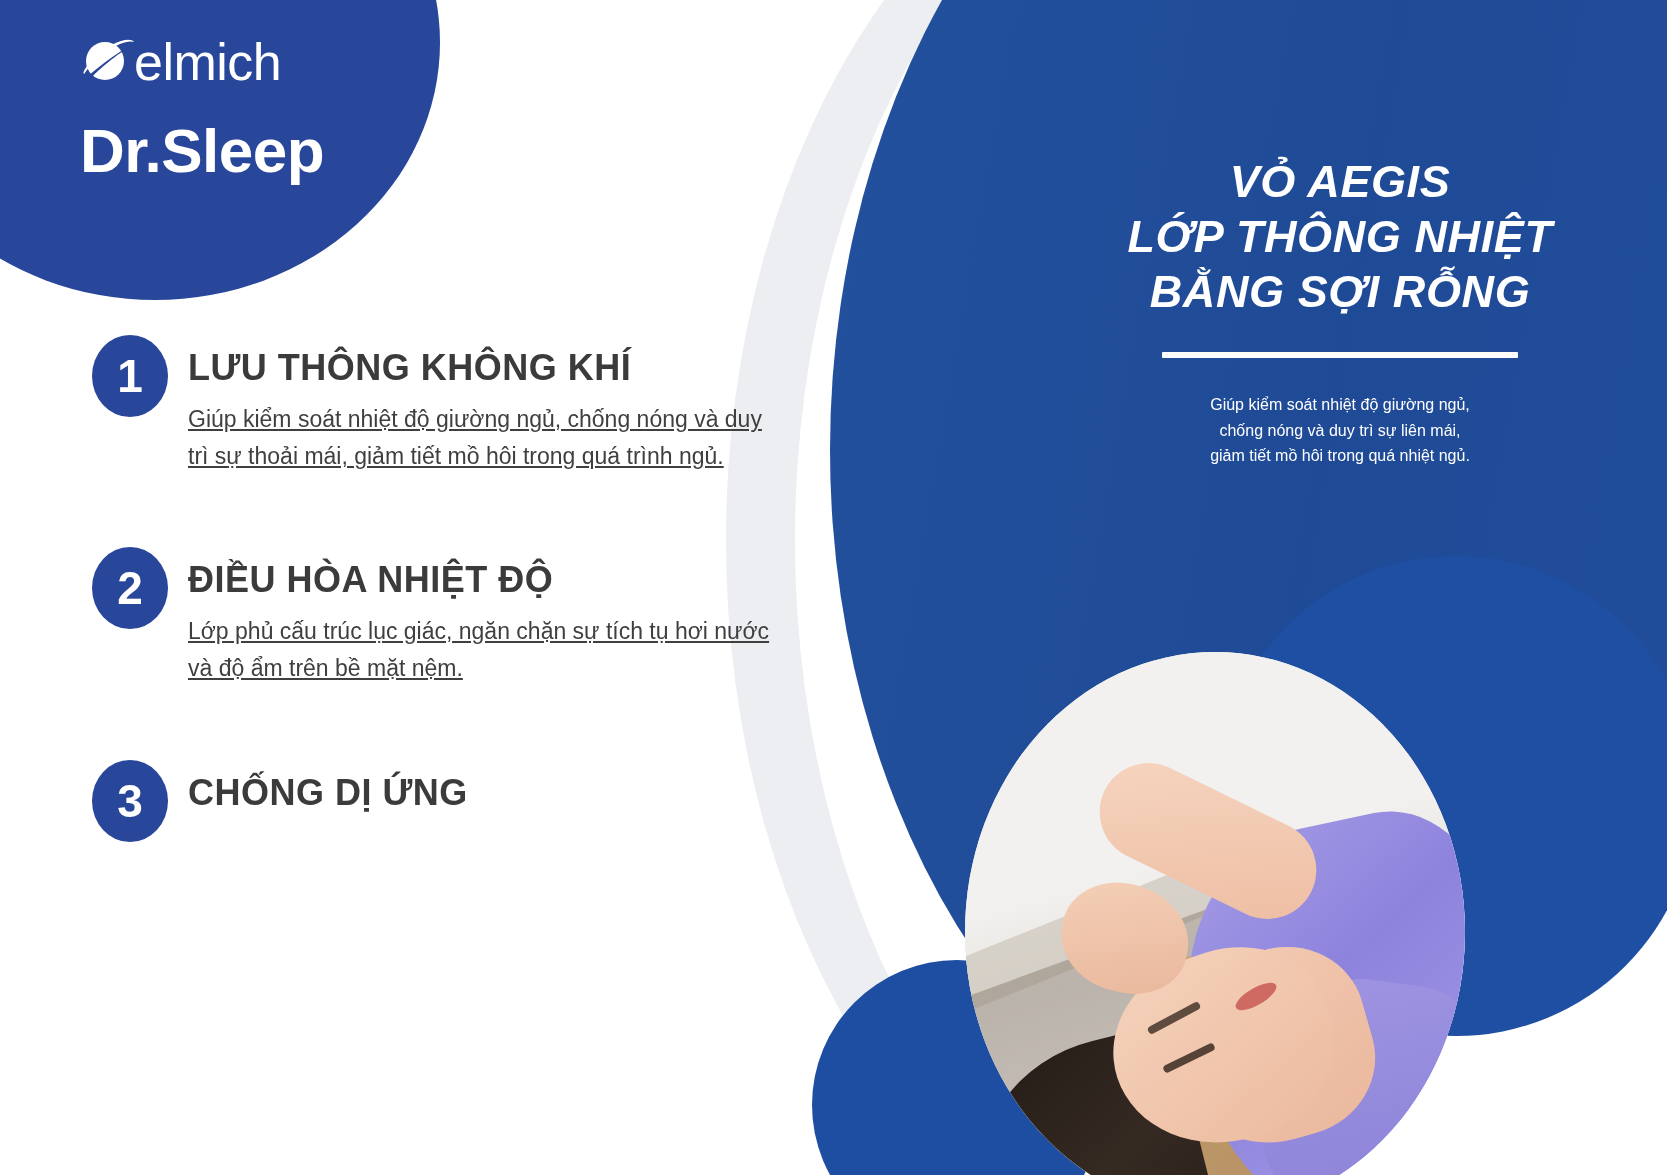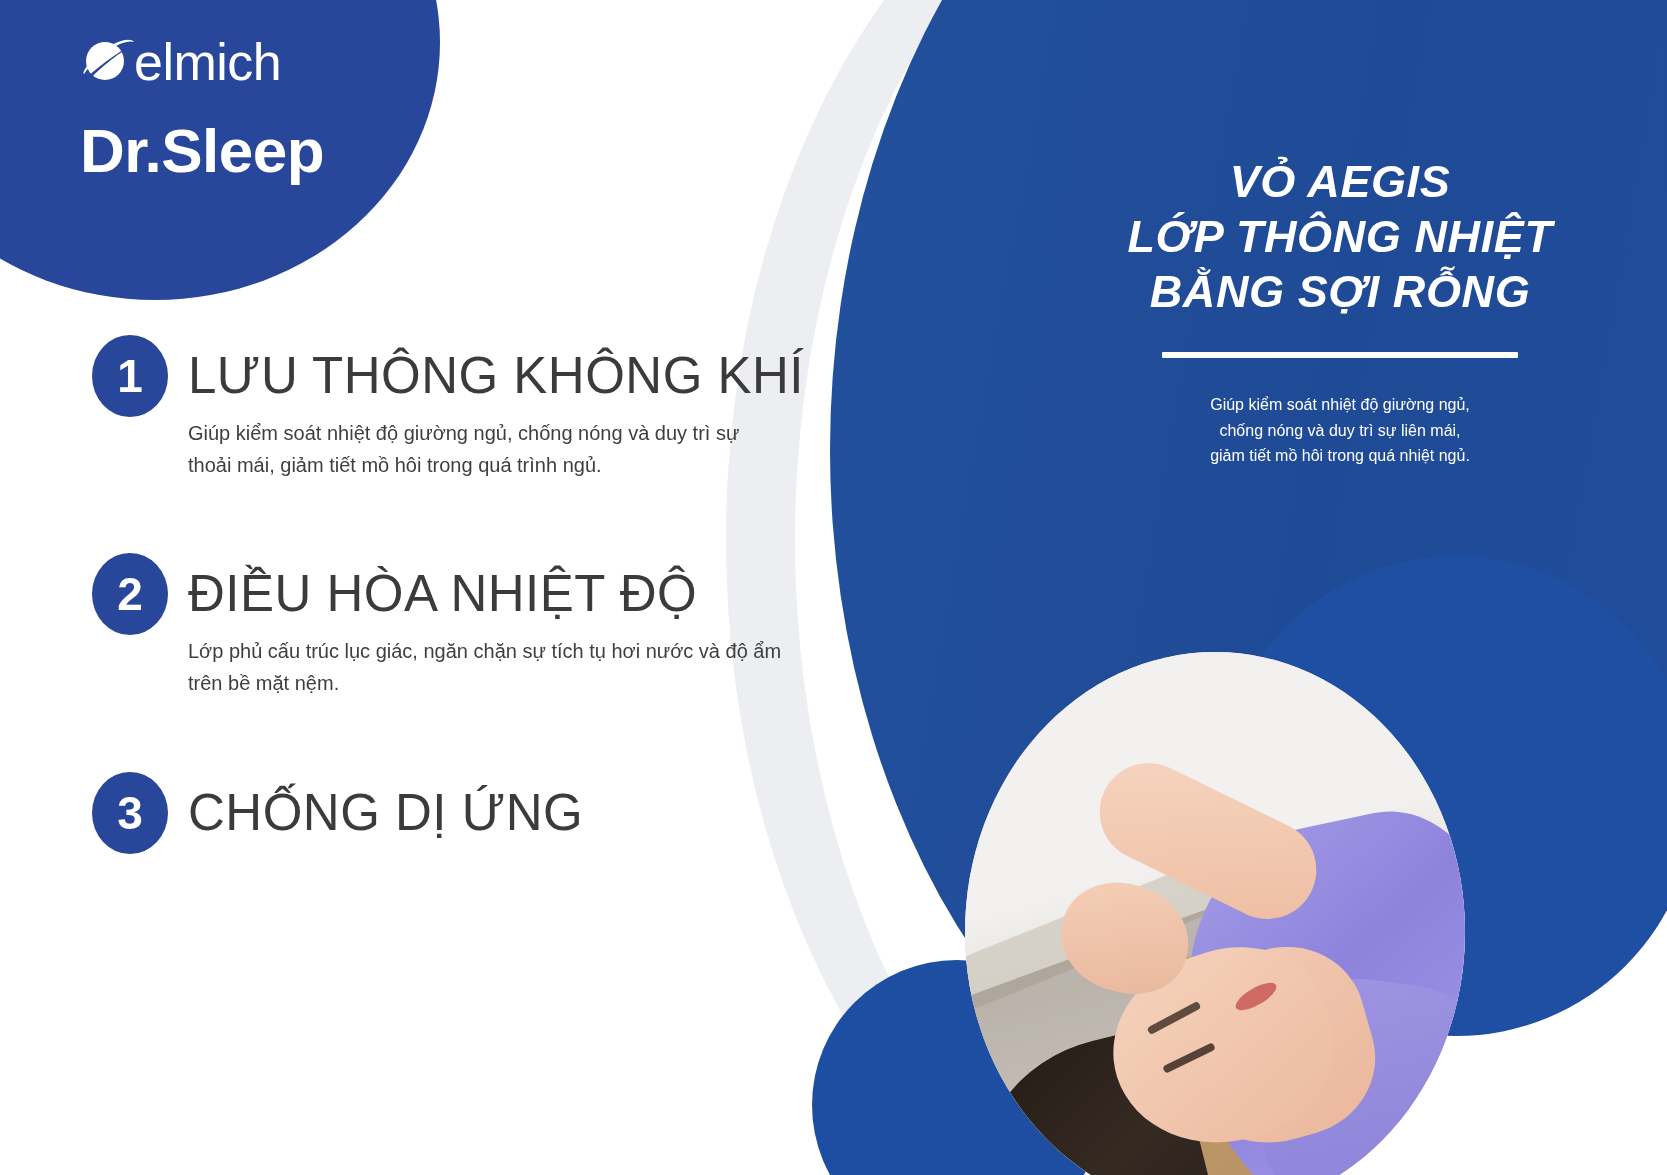--- a/index.html
+++ b/index.html
@@ -132,35 +132,36 @@
     border-radius:50%;
     color:#ffffff;
     font-size:46px;
     font-weight:700;
     display:flex;
     align-items:center;
     justify-content:center;
     line-height:1;
   }
   .feature-title {
-    font-size:51px;
-    font-weight:400;
+    font-size:36px;
+    font-weight:700;
     letter-spacing:0.5px;
     color:#3b3b3b;
     line-height:1.05;
     padding-top:14px;
     margin-bottom:14px;
     white-space:nowrap;
   }
   .feature-body {
-    font-size:20px;
+    font-size:23px;
     font-weight:400;
     color:#3f3f3f;
     line-height:1.62;
     max-width:600px;
+    text-decoration:underline;
   }
 
   
   .right-panel {
     position:absolute;
     left:1060px; top:155px;
     width:560px;
     z-index:20;
     text-align:center;
     color:#ffffff;

